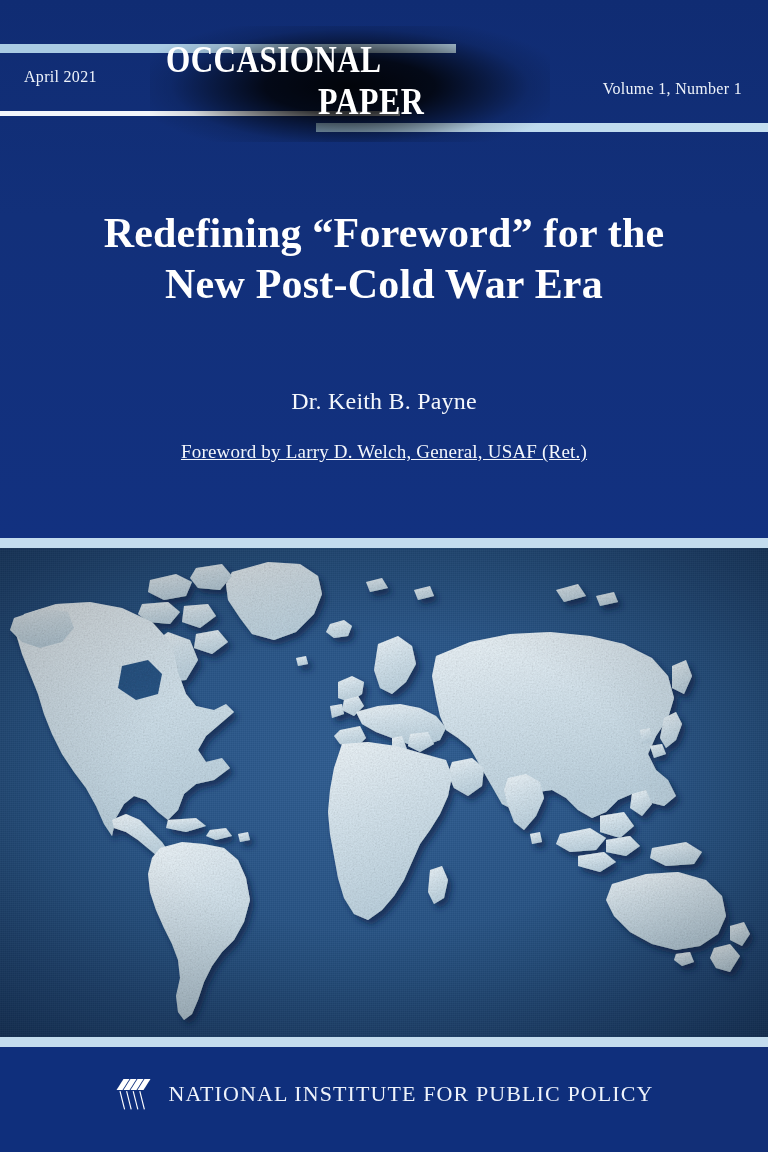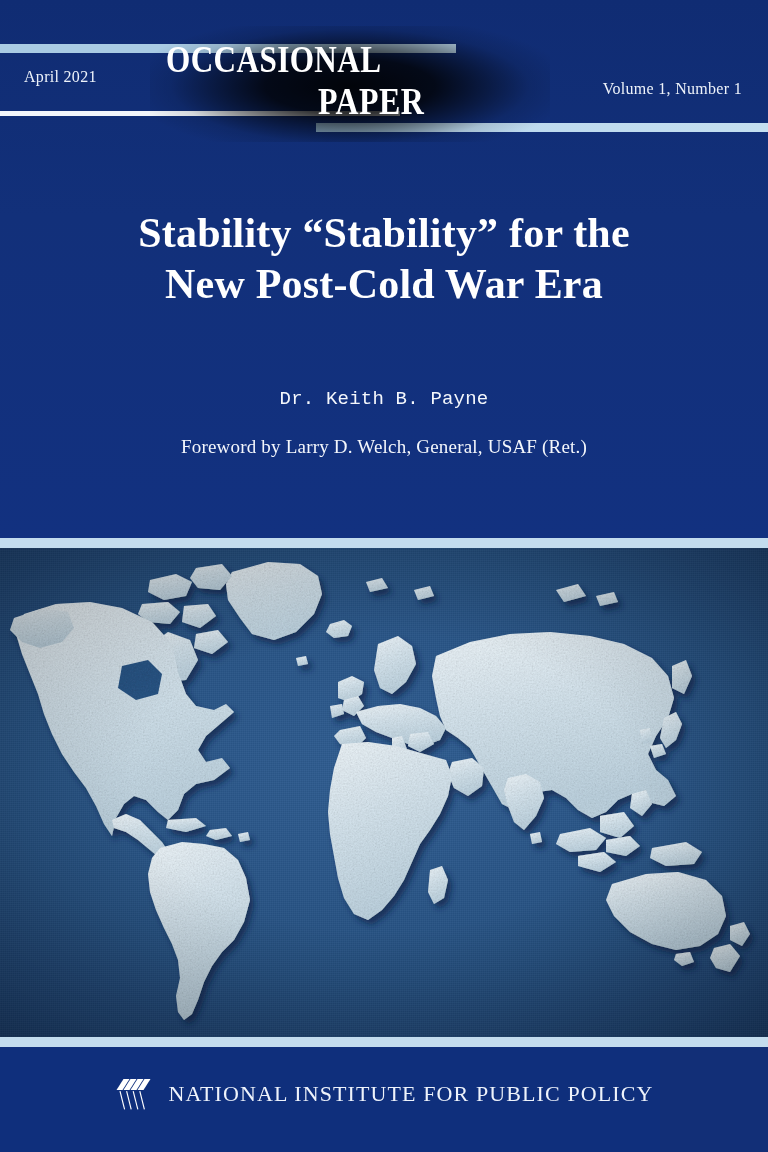--- a/index.html
+++ b/index.html
@@ -130,30 +130,30 @@
   .title-line { display: block; }
 
   .author-wrap {
     position: absolute;
     left: 0; top: 388px;
     width: 768px;
     text-align: center;
   }
   .author-name {
     color: #f4f7fc;
-    font-size: 19px;
+    font-size: 24px;
     letter-spacing: 0.2px;
     margin: 0 0 26px 0;
-    font-family: Liberation Mono, monospace;
   }
   .author-foreword {
     color: #f4f7fc;
     font-size: 19px;
     letter-spacing: 0.2px;
     margin: 0;
+    text-decoration: underline;
   }
 
   
   .divider {
     position: absolute;
     left: 0;
     width: 768px;
     height: 10px;
     background: #c3dcee;
   }
@@ -234,21 +234,21 @@
       <span class="word-occasional">OCCASIONAL</span>
       <span class="word-paper">PAPER</span>
     </div>
 
     <div class="issue-date">April 2021</div>
 
     <div class="issue-volume">Volume 1, Number 1</div>
 
     <div class="title-wrap">
       <h1 class="doc-title">
-        <span class="title-line">Stability “Stability” for the</span>
+        <span class="title-line">Redefining “Foreword” for the</span>
         <span class="title-line">New Post-Cold War Era</span>
       </h1>
     </div>
 
     <div class="author-wrap">
       <p class="author-name">Dr. Keith B. Payne</p>
       <p class="author-foreword">Foreword by Larry D. Welch, General, USAF (Ret.)</p>
     </div>
   </div>
 

